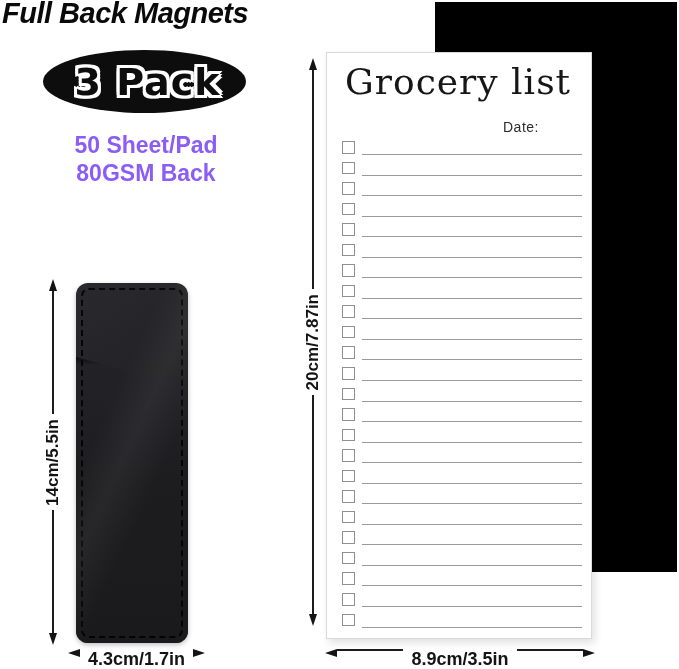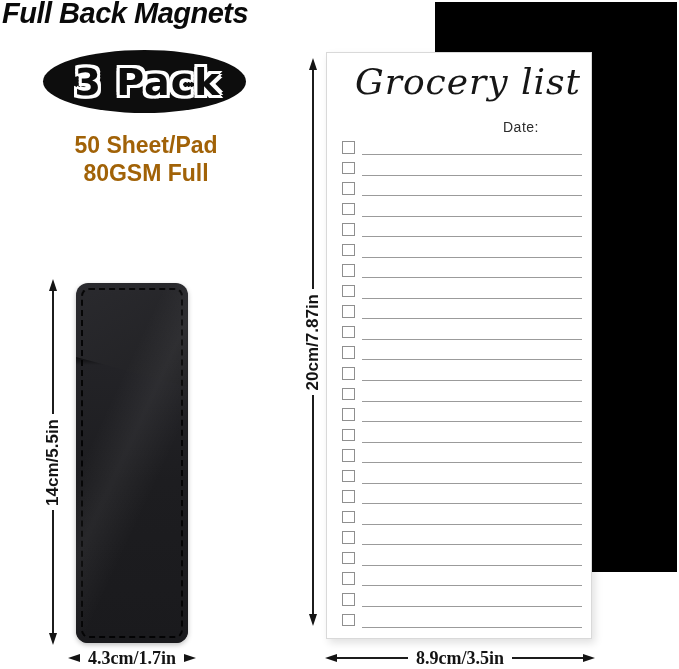--- a/index.html
+++ b/index.html
@@ -23,26 +23,26 @@
     font-family:"DejaVu Sans",sans-serif;font-size:38px;font-weight:bold;
     color:#0d0d0d;letter-spacing:1px;padding-left:6px;
     text-shadow:
       -3px -3px 0 #fff, 0 -3px 0 #fff, 3px -3px 0 #fff,
       -3px  0   0 #fff, 3px  0   0 #fff,
       -3px  3px 0 #fff, 0  3px 0 #fff, 3px 3px 0 #fff,
       -2px -2px 0 #fff, 2px -2px 0 #fff, -2px 2px 0 #fff, 2px 2px 0 #fff;
   }
   .specs{
     position:absolute;left:40px;top:131px;width:212px;text-align:center;
-    font-size:23px;font-weight:bold;line-height:28px;color:#a16207;
+    font-size:23px;font-weight:bold;line-height:28px;color:#8b5cf6;
   }
 
   
   .dim-v{position:absolute;display:flex;flex-direction:column;align-items:center;}
-  .dim-h{position:absolute;display:flex;flex-direction:row;align-items:center;font-family:Liberation Serif, serif;}
+  .dim-h{position:absolute;display:flex;flex-direction:row;align-items:flex-start;}
   .dim-line-v{width:1.5px;flex:1;background:#1c1c1c;}
   .dim-line-h{height:1.5px;flex:1;background:#1c1c1c;}
   .dim-label-v{
     writing-mode:vertical-rl;transform:rotate(180deg);
     font-size:17px;font-weight:bold;color:#141414;margin:5px 0;white-space:nowrap;
   }
   .dim-label-h{
     font-size:18px;font-weight:bold;color:#141414;margin:0 8px;white-space:nowrap;
   }
   .arrow-up{width:0;height:0;border-left:4.5px solid transparent;border-right:4.5px solid transparent;border-bottom:12px solid #141414;}
@@ -80,22 +80,22 @@
   .magnet{
     position:absolute;left:435px;top:2px;width:242px;height:570px;
     background:var(--magnet-black,#000);
   }
   .pad{
     position:absolute;left:326px;top:52px;width:266px;height:587px;
     background:#fff;border:1px solid var(--pad-border-gray,#d9d9d9);
     box-sizing:border-box;box-shadow:3px 4px 8px rgba(0,0,0,0.12);
   }
   .pad-title{
-    margin-top:8px;text-align:center;padding-left:18px;
-    font-family:"DejaVu Serif",serif;font-style:italic;font-size:36px;
+    margin-top:8px;padding-left:18px;
+    font-family:"DejaVu Serif",serif;font-size:36px;
     color:#161616;letter-spacing:1px;white-space:nowrap;
   }
   .pad-date{
     position:absolute;left:176px;top:66px;font-size:14px;color:#2b2b2b;letter-spacing:0.5px;
   }
   .rows{position:absolute;left:15px;top:86px;width:240px;}
   .row{position:relative;height:20.55px;}
   .checkbox{
     position:absolute;left:0;top:2px;width:10.5px;height:10.5px;
     border:1.5px solid var(--checkbox-gray,#8f8f8f);background:#fff;
@@ -109,21 +109,21 @@
 <body>
 
 <div class="canvas">
 
   <div class="main-title">Full Back Magnets</div>
   <div class="badge">
     <span class="badge-text">3 Pack</span>
   </div>
   <div class="specs">
     <div>50 Sheet/Pad</div>
-    <div>80GSM Full</div>
+    <div>80GSM Back</div>
   </div>
 
   <div class="dim-v sleeve-dim-v">
     <div class="arrow-up"></div>
     <div class="dim-line-v"></div>
     <div class="dim-label-v">14cm/5.5in</div>
     <div class="dim-line-v"></div>
     <div class="arrow-down"></div>
   </div>
 

